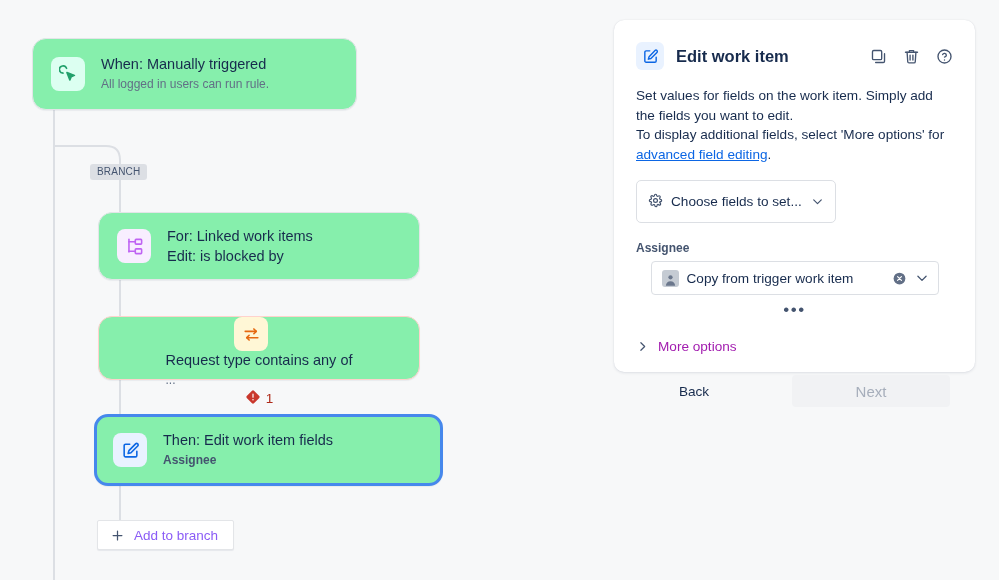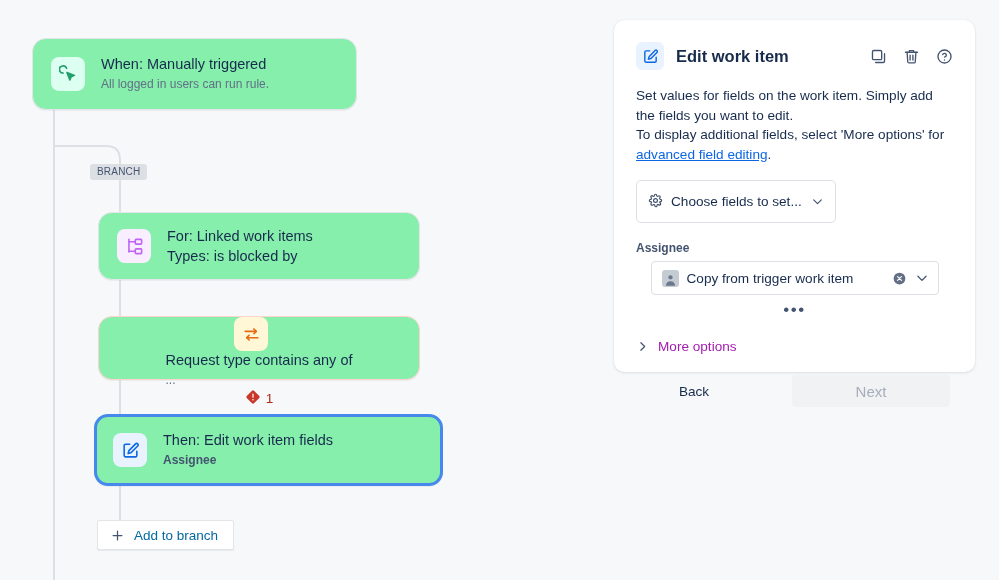--- a/index.html
+++ b/index.html
@@ -118,21 +118,21 @@
     position: absolute;
     left: 97px; top: 520px;
     height: 30px;
     background: #ffffff;
     border: 1px solid #e3e5e8;
     border-radius: 2px;
     display: flex; align-items: center;
     gap: 9px;
     padding: 0 15px 0 12px;
     font-size: 13.5px;
-    color: #0369a1;
+    color: #8b5cf6;
     box-sizing: border-box;
     box-shadow: 0 1px 1px rgba(9,30,66,0.07);
     cursor: pointer;
   }
   .add-branch .plus { display:flex; }
 
   
   #panel {
     position: absolute;
     left: 614px; top: 20px;
@@ -326,21 +326,21 @@
       <svg width="19" height="19" viewBox="0 0 24 24" fill="none" stroke="#bf63f3" stroke-width="2" stroke-linecap="round" stroke-linejoin="round">
         <rect x="13" y="3" width="8" height="6" rx="1"></rect>
         <rect x="13" y="15" width="8" height="6" rx="1"></rect>
         <path d="M5 3v16"></path>
         <path d="M5 6h8"></path>
         <path d="M5 18h8"></path>
       </svg>
     </div>
     <div class="ntext">
       <div class="ntitle">For: Linked work items</div>
-      <div class="nsub" style="color:#172b4d;font-size:14.5px;">Types: is blocked by</div>
+      <div class="nsub" style="color:#172b4d;font-size:14.5px;">Edit: is blocked by</div>
     </div>
   </div>
 
   <div class="node" id="node-request">
     <div class="nicon">
       <svg width="19" height="19" viewBox="0 0 24 24" fill="none" stroke="#e56910" stroke-width="2" stroke-linecap="round" stroke-linejoin="round">
         <path d="M4 8h14"></path>
           <path d="M15 5l3 3-3 3"></path>
         <path d="M20 16H6"></path>
           <path d="M9 13l-3 3 3 3"></path>

